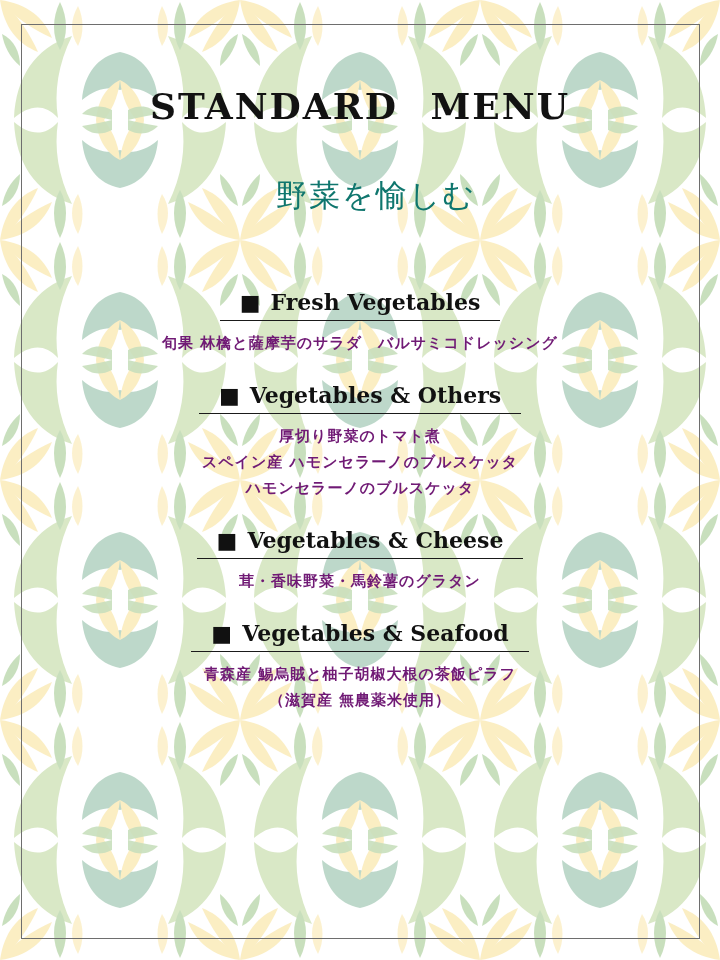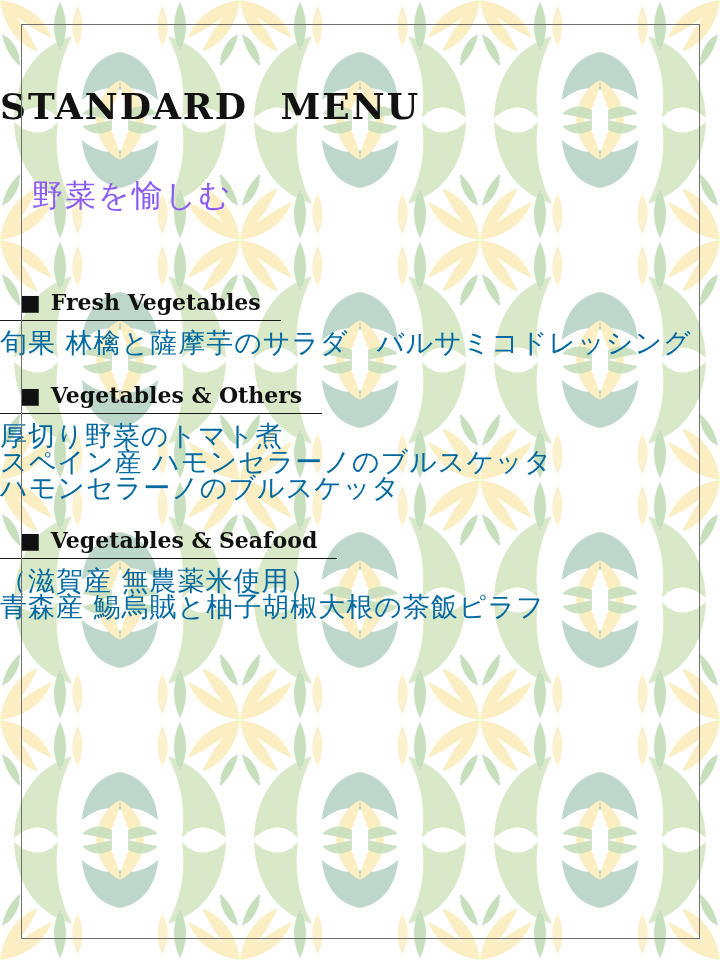--- a/index.html
+++ b/index.html
@@ -26,38 +26,38 @@
     right: 20px;
     bottom: 21px;
     border: 1px solid #6e6e6e;
     z-index: 2;
     pointer-events: none;
   }
   .content {
     position: absolute;
     inset: 0;
     z-index: 1;
-    text-align: left;
+    text-align: center;
     color: #3c3c3c;
   }
   .title {
     font-family: "DejaVu Serif", serif;
     font-weight: bold;
     font-size: 36px;
     letter-spacing: 2px;
     word-spacing: 18px;
     color: #121212;
     margin: 88px 0 0;
     line-height: 1;
   }
   .subtitle {
     font-size: 31px;
     font-weight: 400;
     letter-spacing: 2px;
-    color: #8b5cf6;
+    color: #0f766e;
     margin: 56px 0 0;
     line-height: 1;
     padding-left: 32px;
   }
   .menu-section { margin: 28px 0 0; }
   .menu-section.first { margin-top: 80px; }
   .section-title {
     font-family: "DejaVu Serif", serif;
     font-size: 22px;
     font-weight: bold;
@@ -67,25 +67,25 @@
   }
   .head-inner {
     display: inline-block;
     border-bottom: 1.5px solid #1a1a1a;
     padding: 0 20px 7px;
   }
   .bullet { margin-right: 10px; }
   .items { margin-top: 9px; }
   .item {
     margin: 0;
-    font-size: 27px;
+    font-size: 15px;
     line-height: 26px;
     letter-spacing: 1px;
-    color: #0369a1;
-    font-weight: 400;
+    color: #701a75;
+    font-weight: 700;
   }
 </style>
 </head>
 <body>
 
 <svg class="bg" width="720" height="960" viewBox="0 0 720 960" xmlns="http://www.w3.org/2000/svg" aria-hidden="true">
   <defs>
     <pattern id="damask" width="240" height="240" patternUnits="userSpaceOnUse">
       <rect width="240" height="240" fill="#ffffff"></rect>
       <g id="q">
@@ -132,29 +132,39 @@
         <span class="bullet">■</span><span>Vegetables &amp; Others</span>
       </span>
     </h2>
     <div class="items">
       <p class="item">厚切り野菜のトマト煮</p>
       <p class="item">スペイン産 ハモンセラーノのブルスケッタ</p>
       <p class="item">ハモンセラーノのブルスケッタ</p>
     </div>
   </section>
 
+  <section class="menu-section">
+    <h2 class="section-title">
+      <span class="head-inner">
+        <span class="bullet">■</span><span>Vegetables &amp; Cheese</span>
+      </span>
+    </h2>
+    <div class="items">
+      <p class="item">茸・香味野菜・馬鈴薯のグラタン</p>
+    </div>
+  </section>
 
   <section class="menu-section">
   </section>
 
   <section class="menu-section">
     <h2 class="section-title">
       <span class="head-inner">
         <span class="bullet">■</span><span>Vegetables &amp; Seafood</span>
       </span>
     </h2>
     <div class="items">
+      <p class="item">青森産 鯣烏賊と柚子胡椒大根の茶飯ピラフ</p>
       <p class="item">（滋賀産 無農薬米使用）</p>
-      <p class="item">青森産 鯣烏賊と柚子胡椒大根の茶飯ピラフ</p>
     </div>
   </section>
 
 </div>
 
 </body></html>

